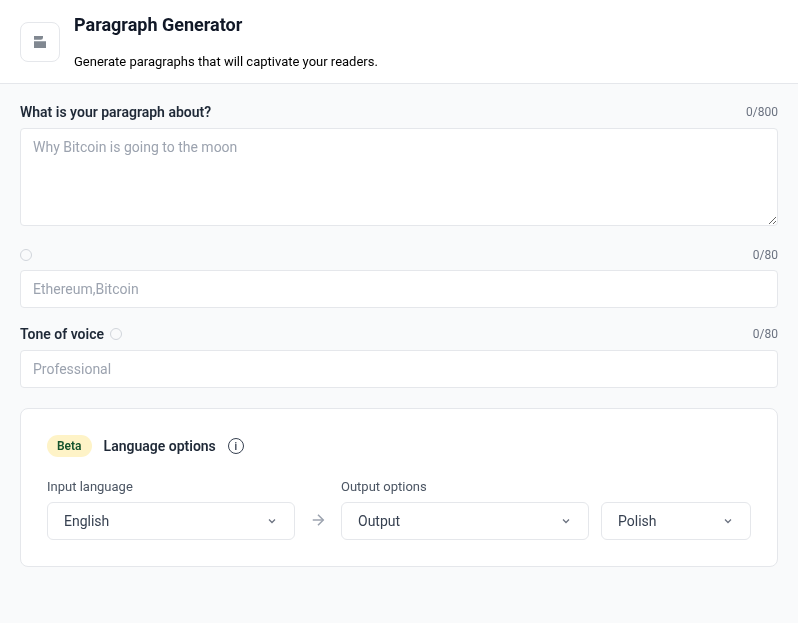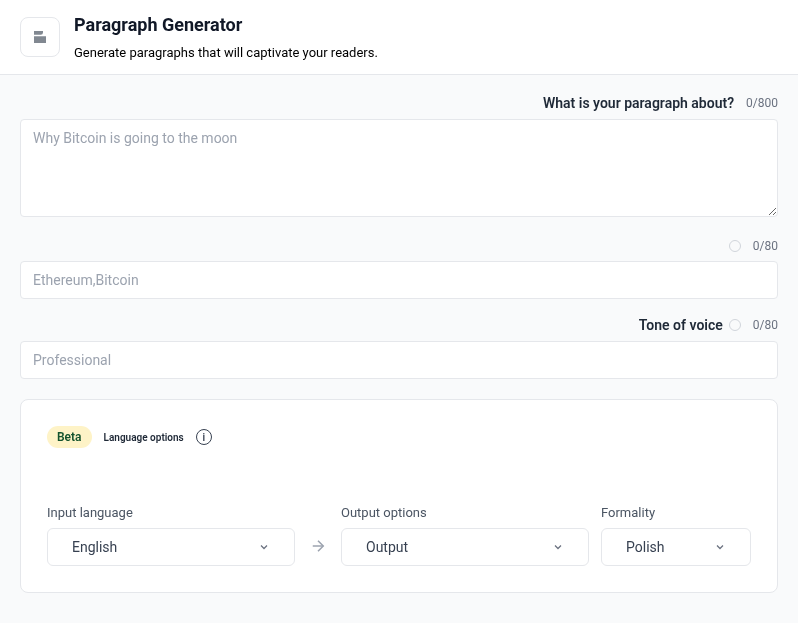--- a/index.html
+++ b/index.html
@@ -29,35 +29,35 @@
       border-radius: 8px;
       display: flex;
       align-items: center;
       justify-content: center;
       color: #4b5563;
     }
     .header-text h1 {
       font-size: 18px;
       font-weight: 700;
       color: #111827;
-      margin-bottom: 10px;
+      margin-bottom: 19px;
     }
     .header-text p {
       font-size: 13px;
       color: #000000;
     }
     .content {
       padding: 20px;
     }
     .field {
       margin-bottom: 18px;
     }
     .field-header {
       display: flex;
-      justify-content: flex-end;
+      justify-content: space-between;
       align-items: center;
       margin-bottom: 8px;
     }
     .field-label {
       font-size: 14px;
       font-weight: 600;
       color: #1f2937;
       display: flex;
       align-items: center;
       gap: 6px;
@@ -111,21 +111,21 @@
     }
     .beta-badge {
       background: #fef3c7;
       color: #14532d;
       font-size: 12px;
       font-weight: 600;
       padding: 4px 10px;
       border-radius: 12px;
     }
     .lang-title {
-      font-size: 10px;
+      font-size: 14px;
       font-weight: 600;
       color: #1f2937;
     }
     .info-circle {
       width: 16px;
       height: 16px;
       border: 1.5px solid #374151;
       border-radius: 50%;
       display: inline-flex;
       align-items: center;
@@ -134,36 +134,35 @@
       font-weight: 600;
       color: #374151;
     }
     .lang-row {
       display: flex;
       align-items: flex-end;
       gap: 12px;
     }
     .lang-col {
       flex: 1;
-      margin-top: 35px;
     }
     .lang-col.formality {
       flex: 0 0 150px;
     }
     .lang-col label {
       display: block;
       font-size: 13px;
       color: #4b5563;
       margin-bottom: 8px;
     }
     .select {
       width: 100%;
       border: 1px solid #e5e7eb;
       border-radius: 6px;
-      padding: 10px 24px;
+      padding: 10px 16px;
       font-size: 14px;
       background: #fff;
       display: flex;
       justify-content: space-between;
       align-items: center;
       cursor: pointer;
       color: #374151;
     }
     .chevron {
       width: 12px;
@@ -248,21 +247,20 @@
       <div class="lang-col">
         <label>Output options</label>
         <div class="select">
           <span>Output</span>
           <svg class="chevron" viewBox="0 0 24 24" fill="none" stroke="#6b7280" stroke-width="2.5">
               <polyline points="6 9 12 15 18 9"></polyline>
             </svg>
         </div>
       </div>
       <div class="lang-col formality">
-        <label>Formality</label>
         <div class="select">
           <span>Polish</span>
           <svg class="chevron" viewBox="0 0 24 24" fill="none" stroke="#6b7280" stroke-width="2.5">
               <polyline points="6 9 12 15 18 9"></polyline>
             </svg>
         </div>
       </div>
     </div>
   </div>
 

